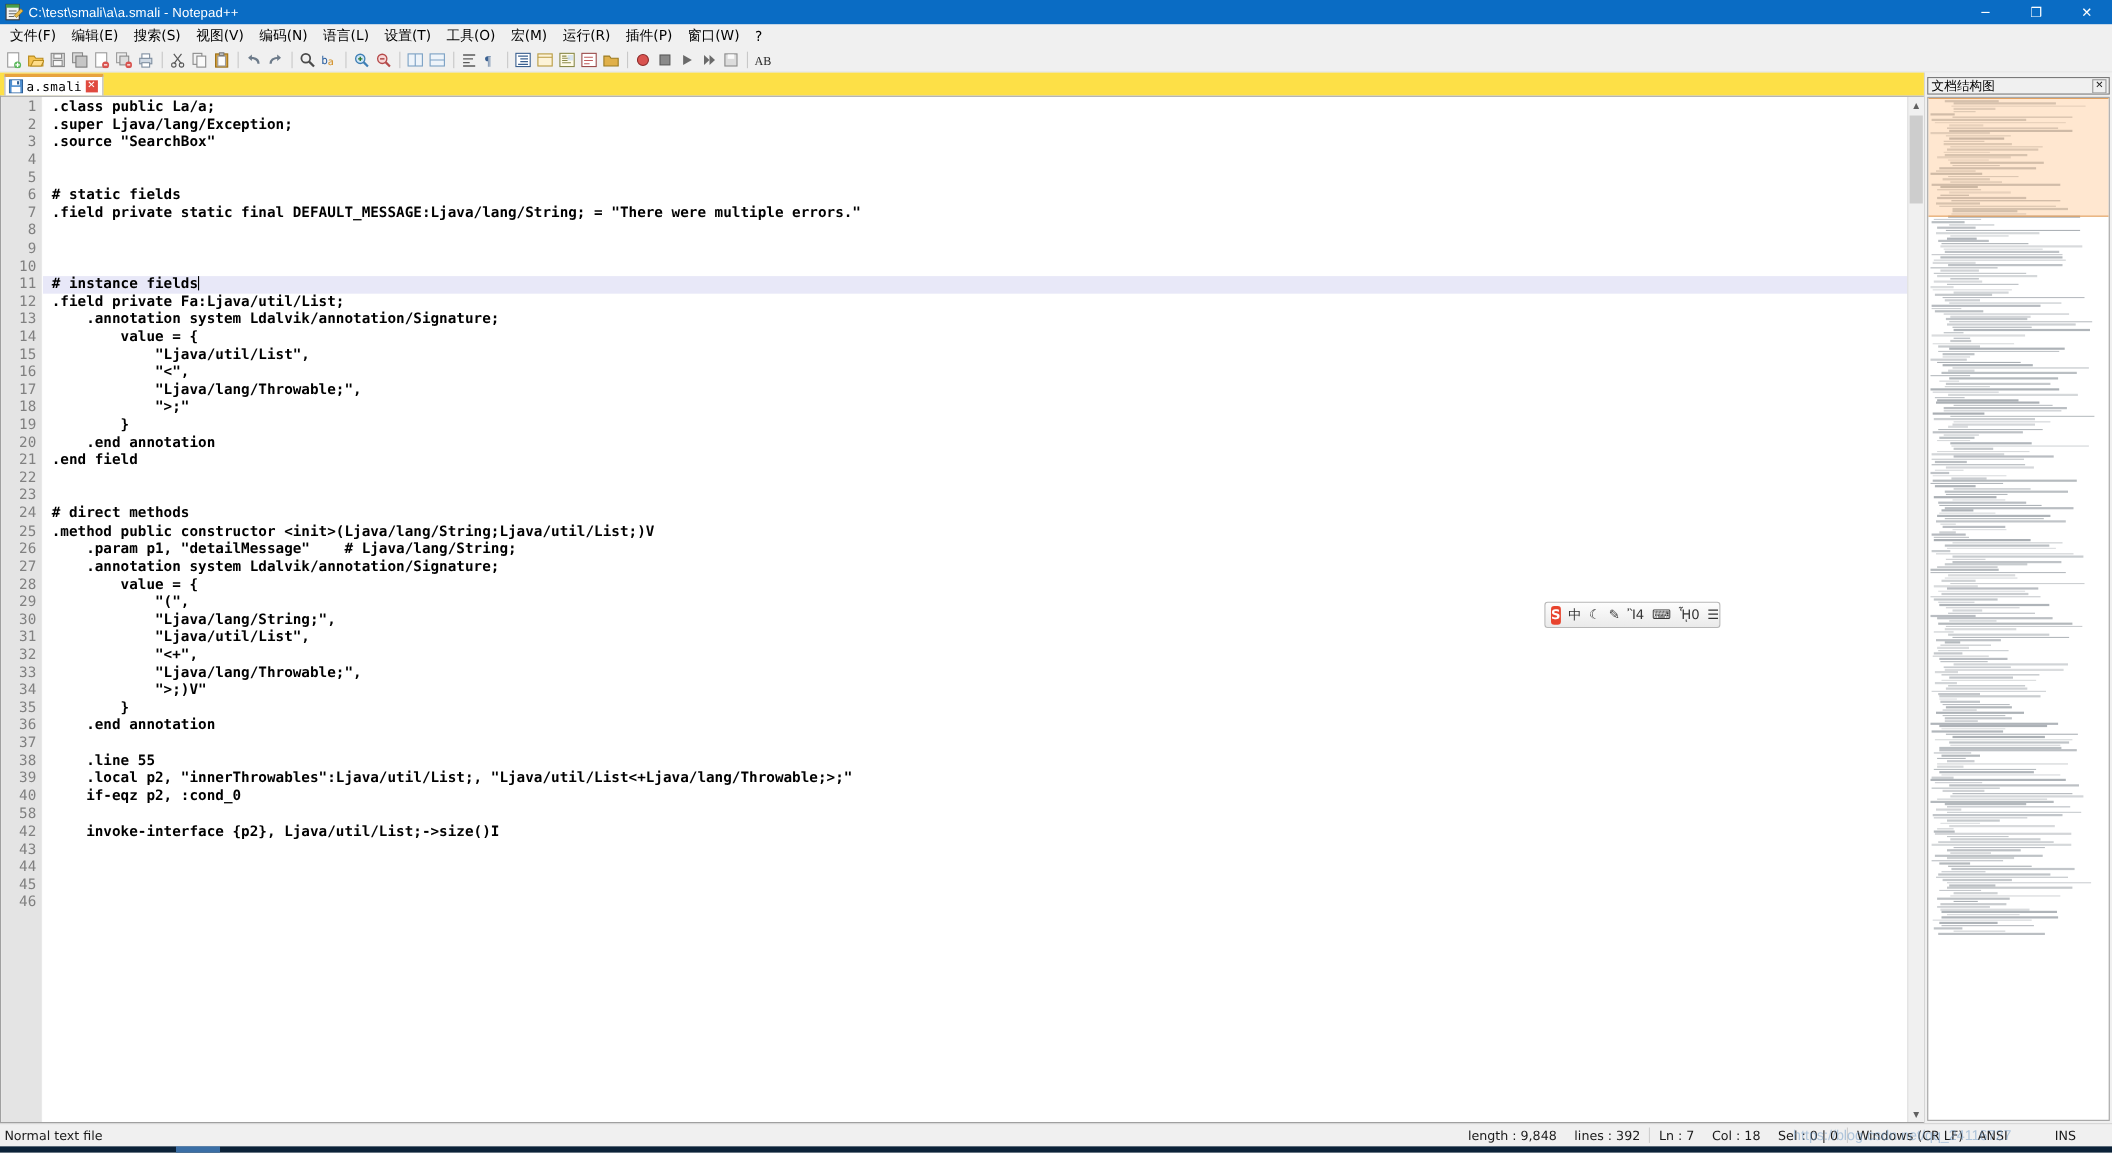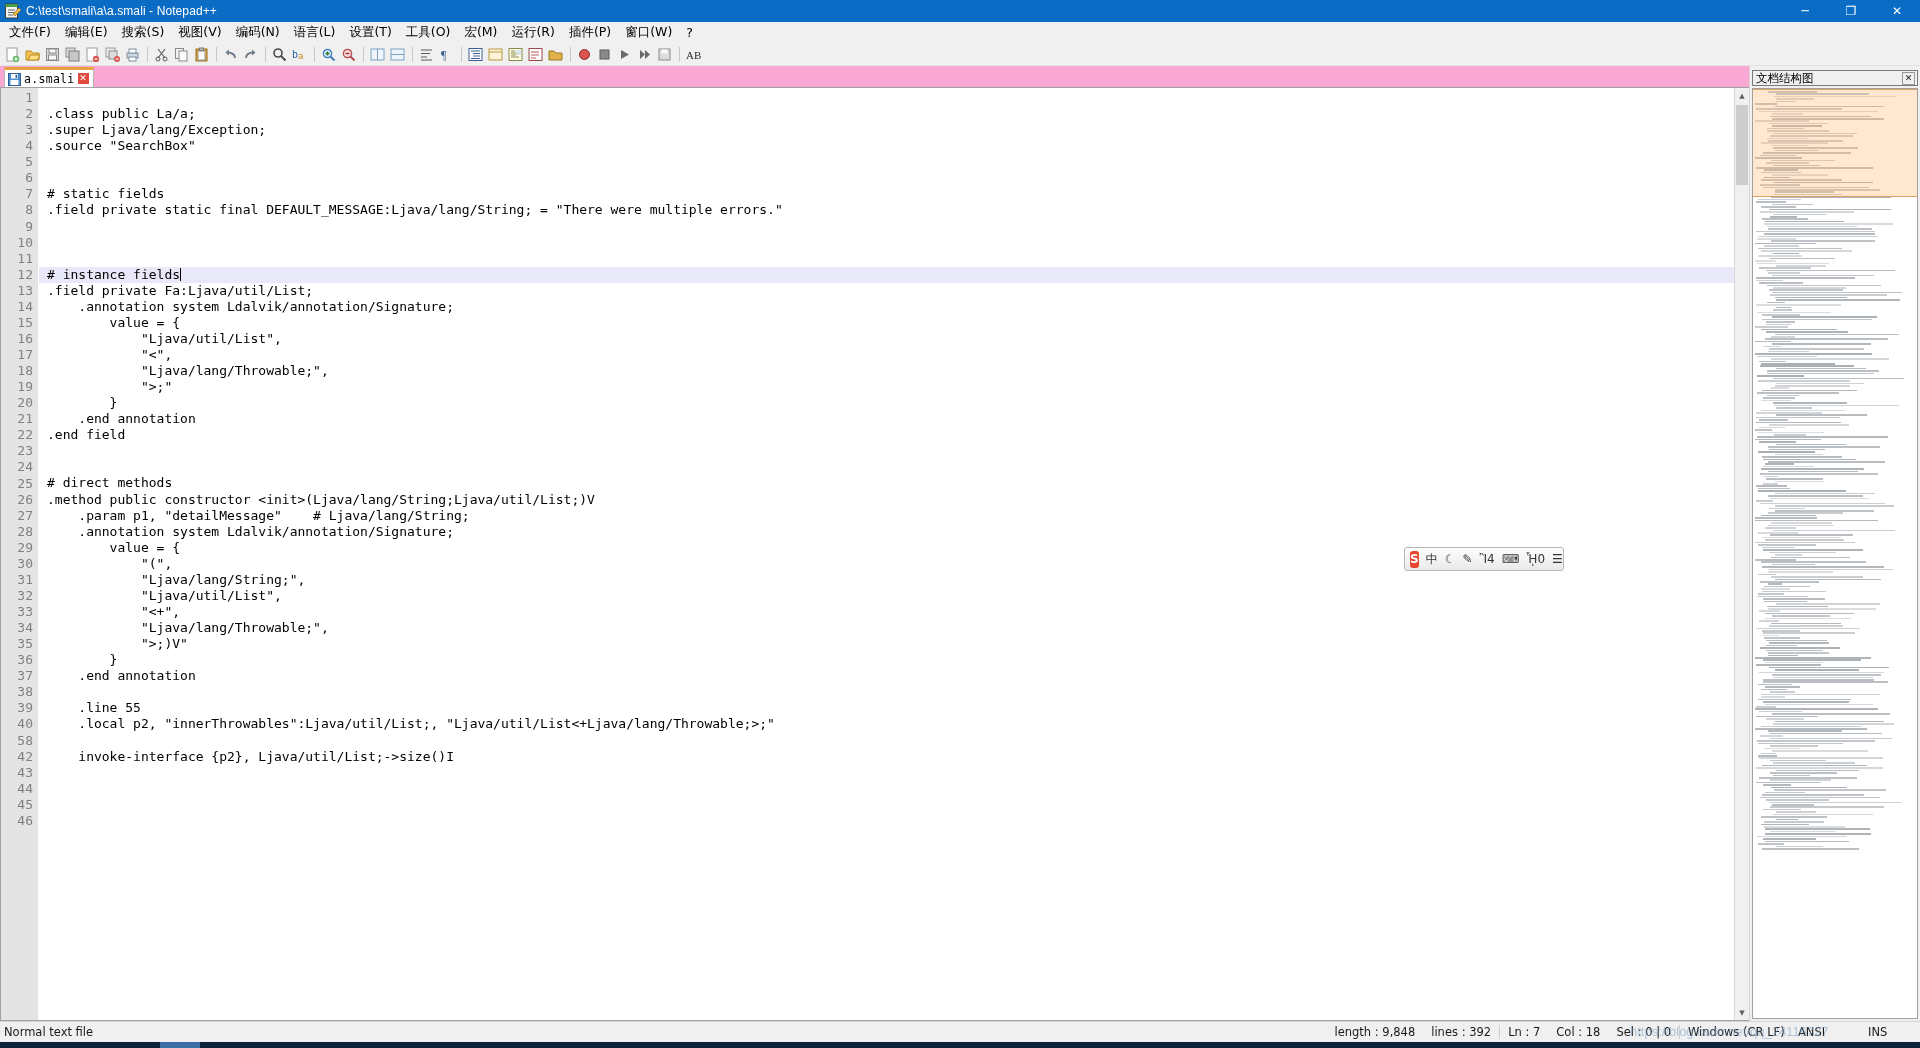--- a/index.html
+++ b/index.html
@@ -98,21 +98,21 @@
 
   
   .editor-col {
     flex: 1 1 auto;
     display: flex; flex-direction: column;
     min-width: 0;
     border-right: 1px solid #d6d6d6;
   }
   .tabbar {
     height: 21px; min-height: 21px;
-    background: #f9a8d4;
+    background: #fde047;
     display: flex; align-items: flex-end;
     padding-left: 4px;
   }
   .tab {
     height: 20px;
     background: #ffffff;
     border: 1px solid #b5b5b5;
     border-bottom: none;
     border-top: 3px solid #e8a33d;
     display: flex; align-items: center;
@@ -157,23 +157,24 @@
     padding-top: 2px;
     padding-right: 5px;
     user-select: none;
     border-right: 1px solid #ffffff;
   }
   .gutter div { height: 16.07px; }
   .code-area {
     flex: 1 1 auto;
     position: relative;
     overflow: hidden;
-    padding-top: 18px;
+    padding-top: 2px;
     padding-left: 8px;
     background: #ffffff;
+    font-weight: bold;
   }
   .code-line {
     height: 16.07px;
     font-family: "DejaVu Sans Mono", monospace;
     font-size: 13px;
     line-height: 16.07px;
     color: #000000;
     white-space: pre;
     position: relative;
   }
@@ -729,20 +730,21 @@
             <div class="code-line">            "Ljava/lang/String;",</div>
             <div class="code-line">            "Ljava/util/List",</div>
             <div class="code-line">            "&lt;+",</div>
             <div class="code-line">            "Ljava/lang/Throwable;",</div>
             <div class="code-line">            "&gt;;)V"</div>
             <div class="code-line">        }</div>
             <div class="code-line">    .end annotation</div>
             <div class="code-line"></div>
             <div class="code-line">    .line 55</div>
             <div class="code-line">    .local p2, "innerThrowables":Ljava/util/List;, "Ljava/util/List&lt;+Ljava/lang/Throwable;&gt;;"</div>
+            <div class="code-line">    if-eqz p2, :cond_0</div>
             <div class="code-line"></div>
             <div class="code-line">    invoke-interface {p2}, Ljava/util/List;-&gt;size()I</div>
             <div class="code-line"></div>
           </div>
         <div class="vscroll">
           <div class="sb-arrow">▲</div>
           <div class="sb-track">
             <div class="sb-thumb"></div>
           </div>
           <div class="sb-arrow">▼</div>

